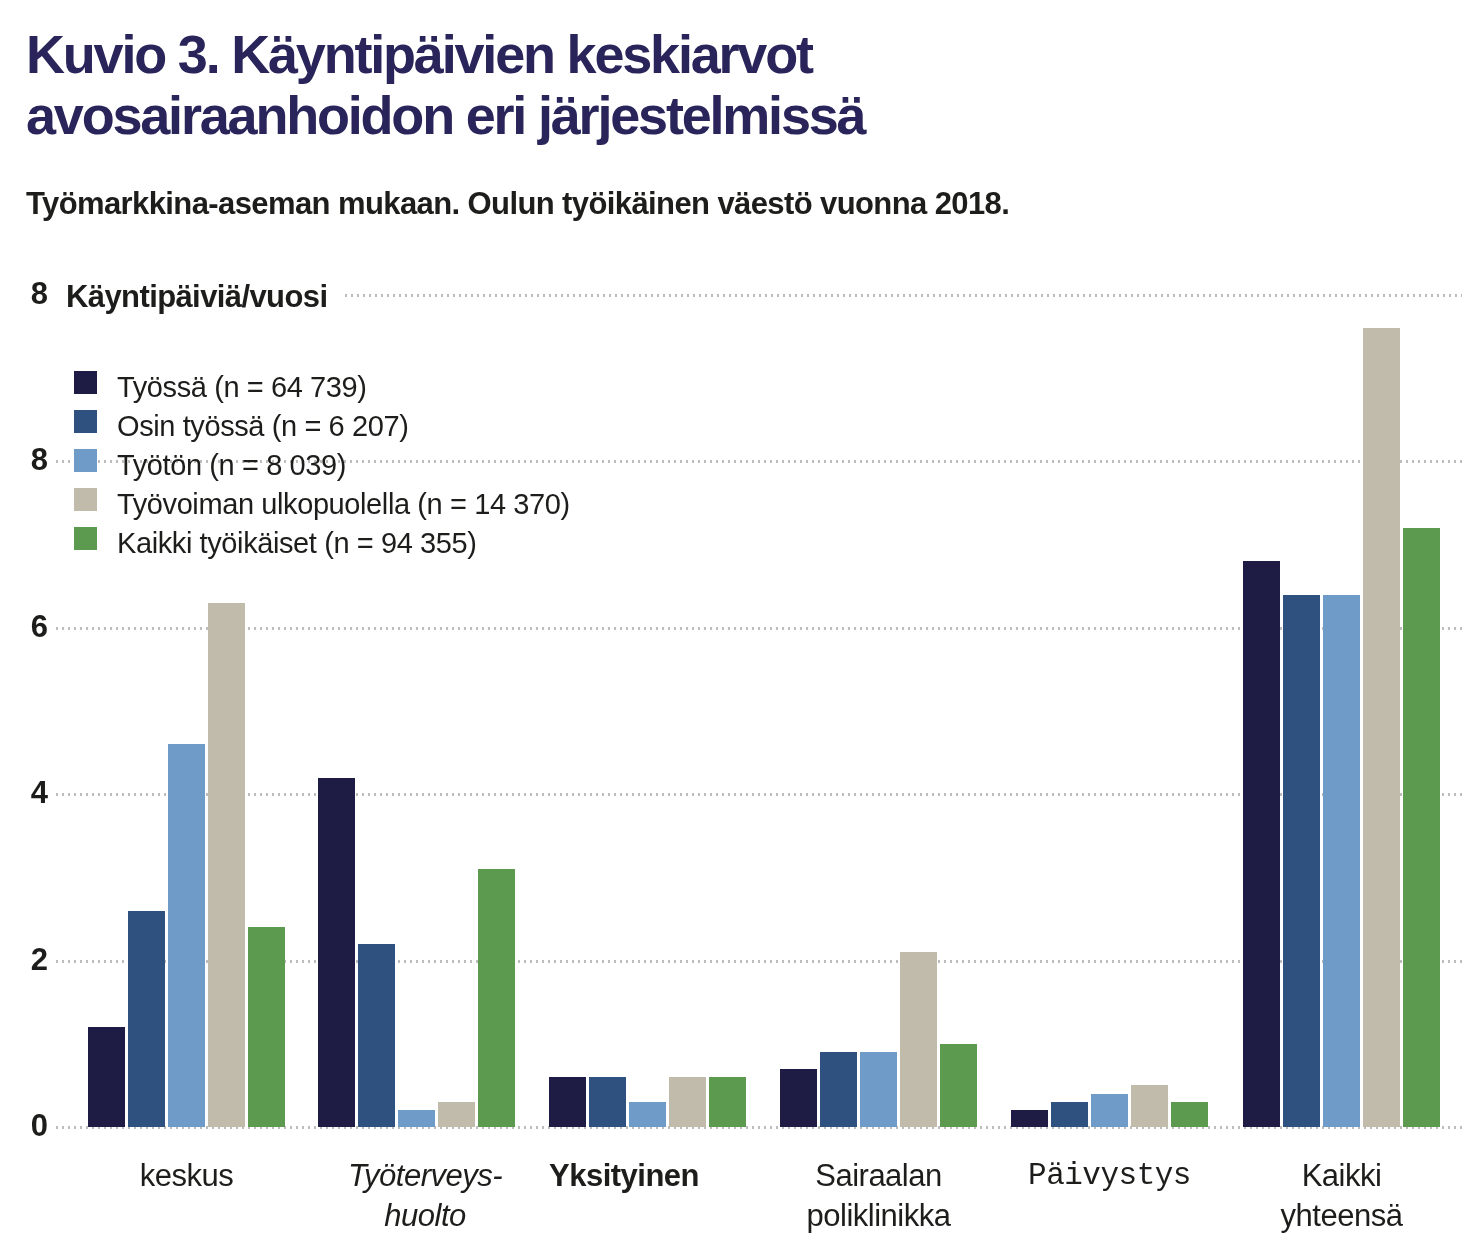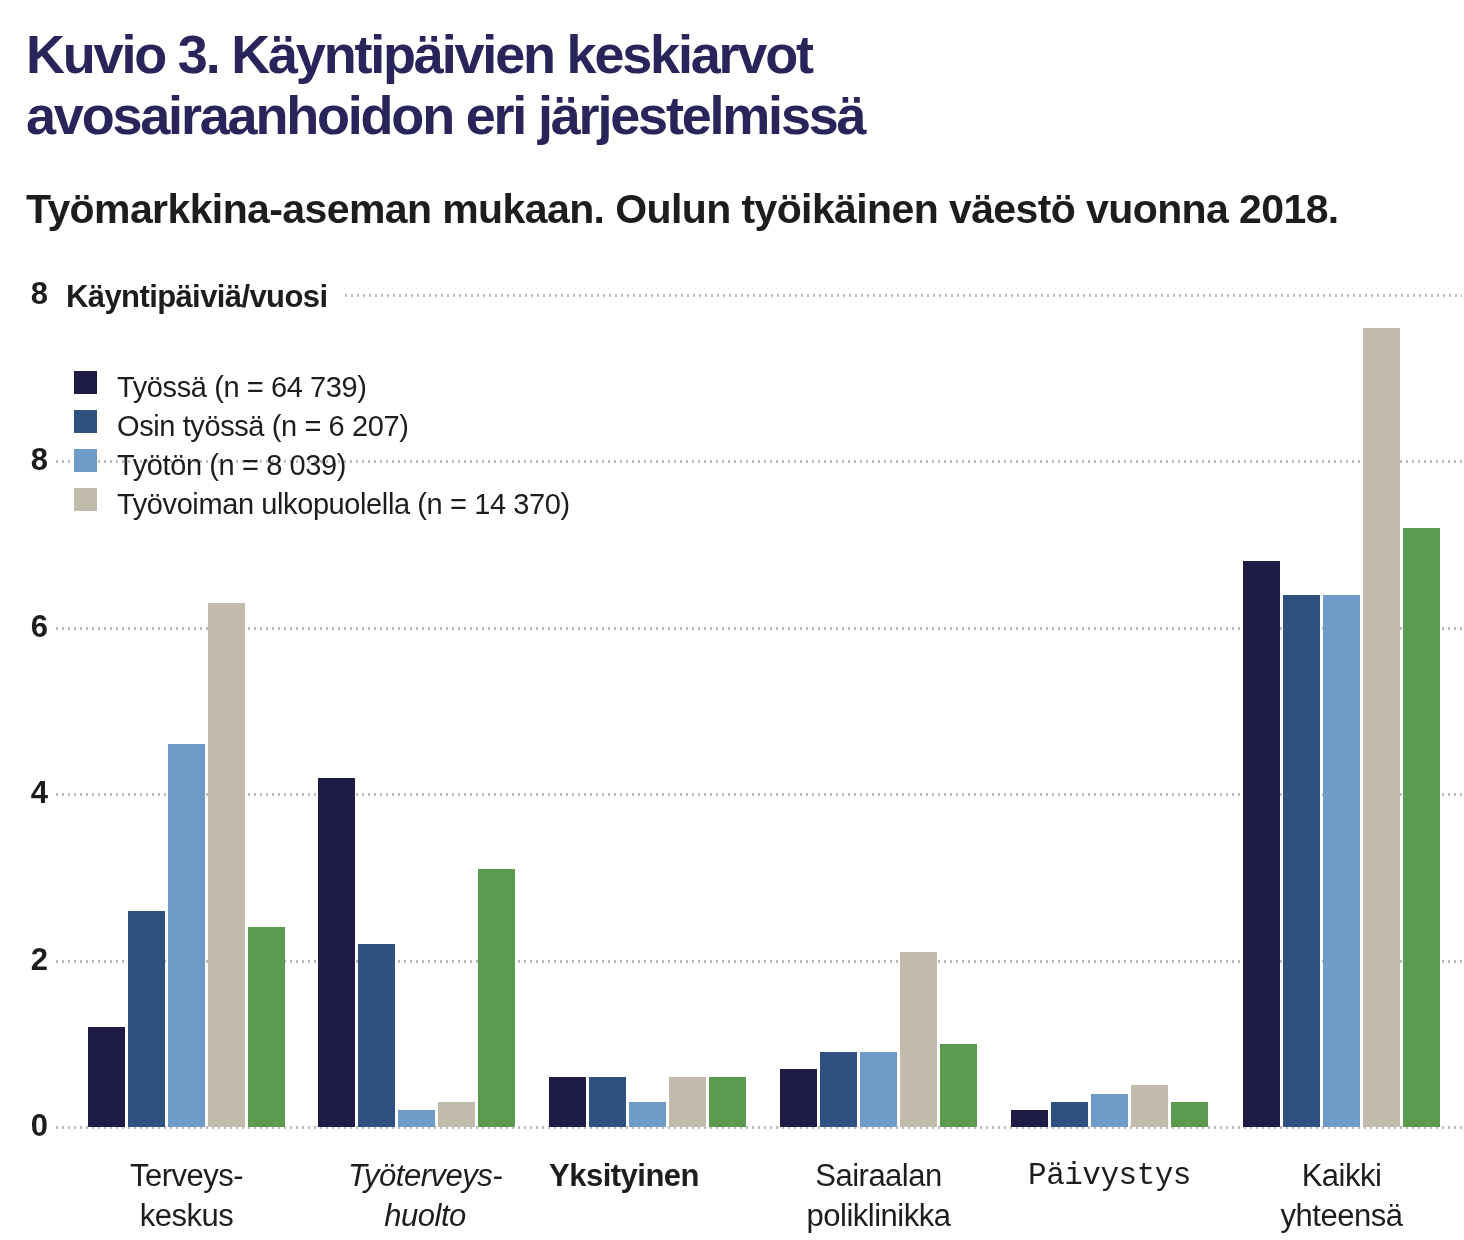--- a/index.html
+++ b/index.html
@@ -1,20 +1,20 @@
 <!DOCTYPE html>
 <html><head>
 <meta charset="utf-8">
 <style>
   html,body{margin:0;padding:0;background:#ffffff;}
   .canvas{position:relative;width:1464px;height:1240px;background:#ffffff;
           font-family:"Liberation Sans",sans-serif;overflow:hidden;}
   .title{position:absolute;left:26px;top:24px;font-size:54px;font-weight:bold;
          color:#29255a;line-height:61px;letter-spacing:-2.2px;}
-  .subtitle{position:absolute;left:26px;top:186px;font-size:41px;font-weight:bold;
+  .subtitle{position:absolute;left:26px;top:186px;font-size:31px;font-weight:bold;
             color:#1d1d1b;letter-spacing:-0.6px;}
   .plot{position:absolute;left:0;top:296px;width:1464px;height:832px;}
   .gridline{position:absolute;height:3px;right:2px;
             background-image:repeating-linear-gradient(to right,#bdbdbd 0,#bdbdbd 2px,transparent 2px,transparent 6px);}
   .ytick{position:absolute;left:4px;width:44px;text-align:right;
          font-size:31px;font-weight:bold;color:#1d1d1b;}
   .ylabel{position:absolute;left:66px;top:279px;font-size:31px;font-weight:bold;
           color:#1d1d1b;letter-spacing:-0.6px;}
   .bar{position:absolute;bottom:1px;width:37px;}
   .legend{position:absolute;left:74px;top:371px;}
@@ -91,23 +91,26 @@
         <div class="legend-label">Osin työssä (n = 6 207)</div>
       </div>
       <div class="legend-item">
         <div class="swatch" style="background: rgb(111, 155, 200);"></div>
         <div class="legend-label">Työtön (n = 8 039)</div>
       </div>
       <div class="legend-item">
         <div class="swatch" style="background: rgb(193, 187, 171);"></div>
         <div class="legend-label">Työvoiman ulkopuolella (n = 14 370)</div>
       </div>
+      <div class="legend-item">
+        <div class="swatch" style="background: rgb(92, 154, 80);"></div>
+        <div class="legend-label">Kaikki työikäiset (n = 94 355)</div>
+      </div>
     </div>
 <div class="xlabel" style="left: 46.5px;">
-      <div>Terveys-</div>
       <div>keskus</div>
     </div>
     <div class="xlabel" style="left: 285px; font-style: italic;">
       <div>Työterveys-</div>
       <div>huolto</div>
     </div>
     <div class="xlabel" style="left: 484px; font-weight: bold;">
       <div>Yksityinen</div>
     </div>
     <div class="xlabel" style="left: 738.5px;">

